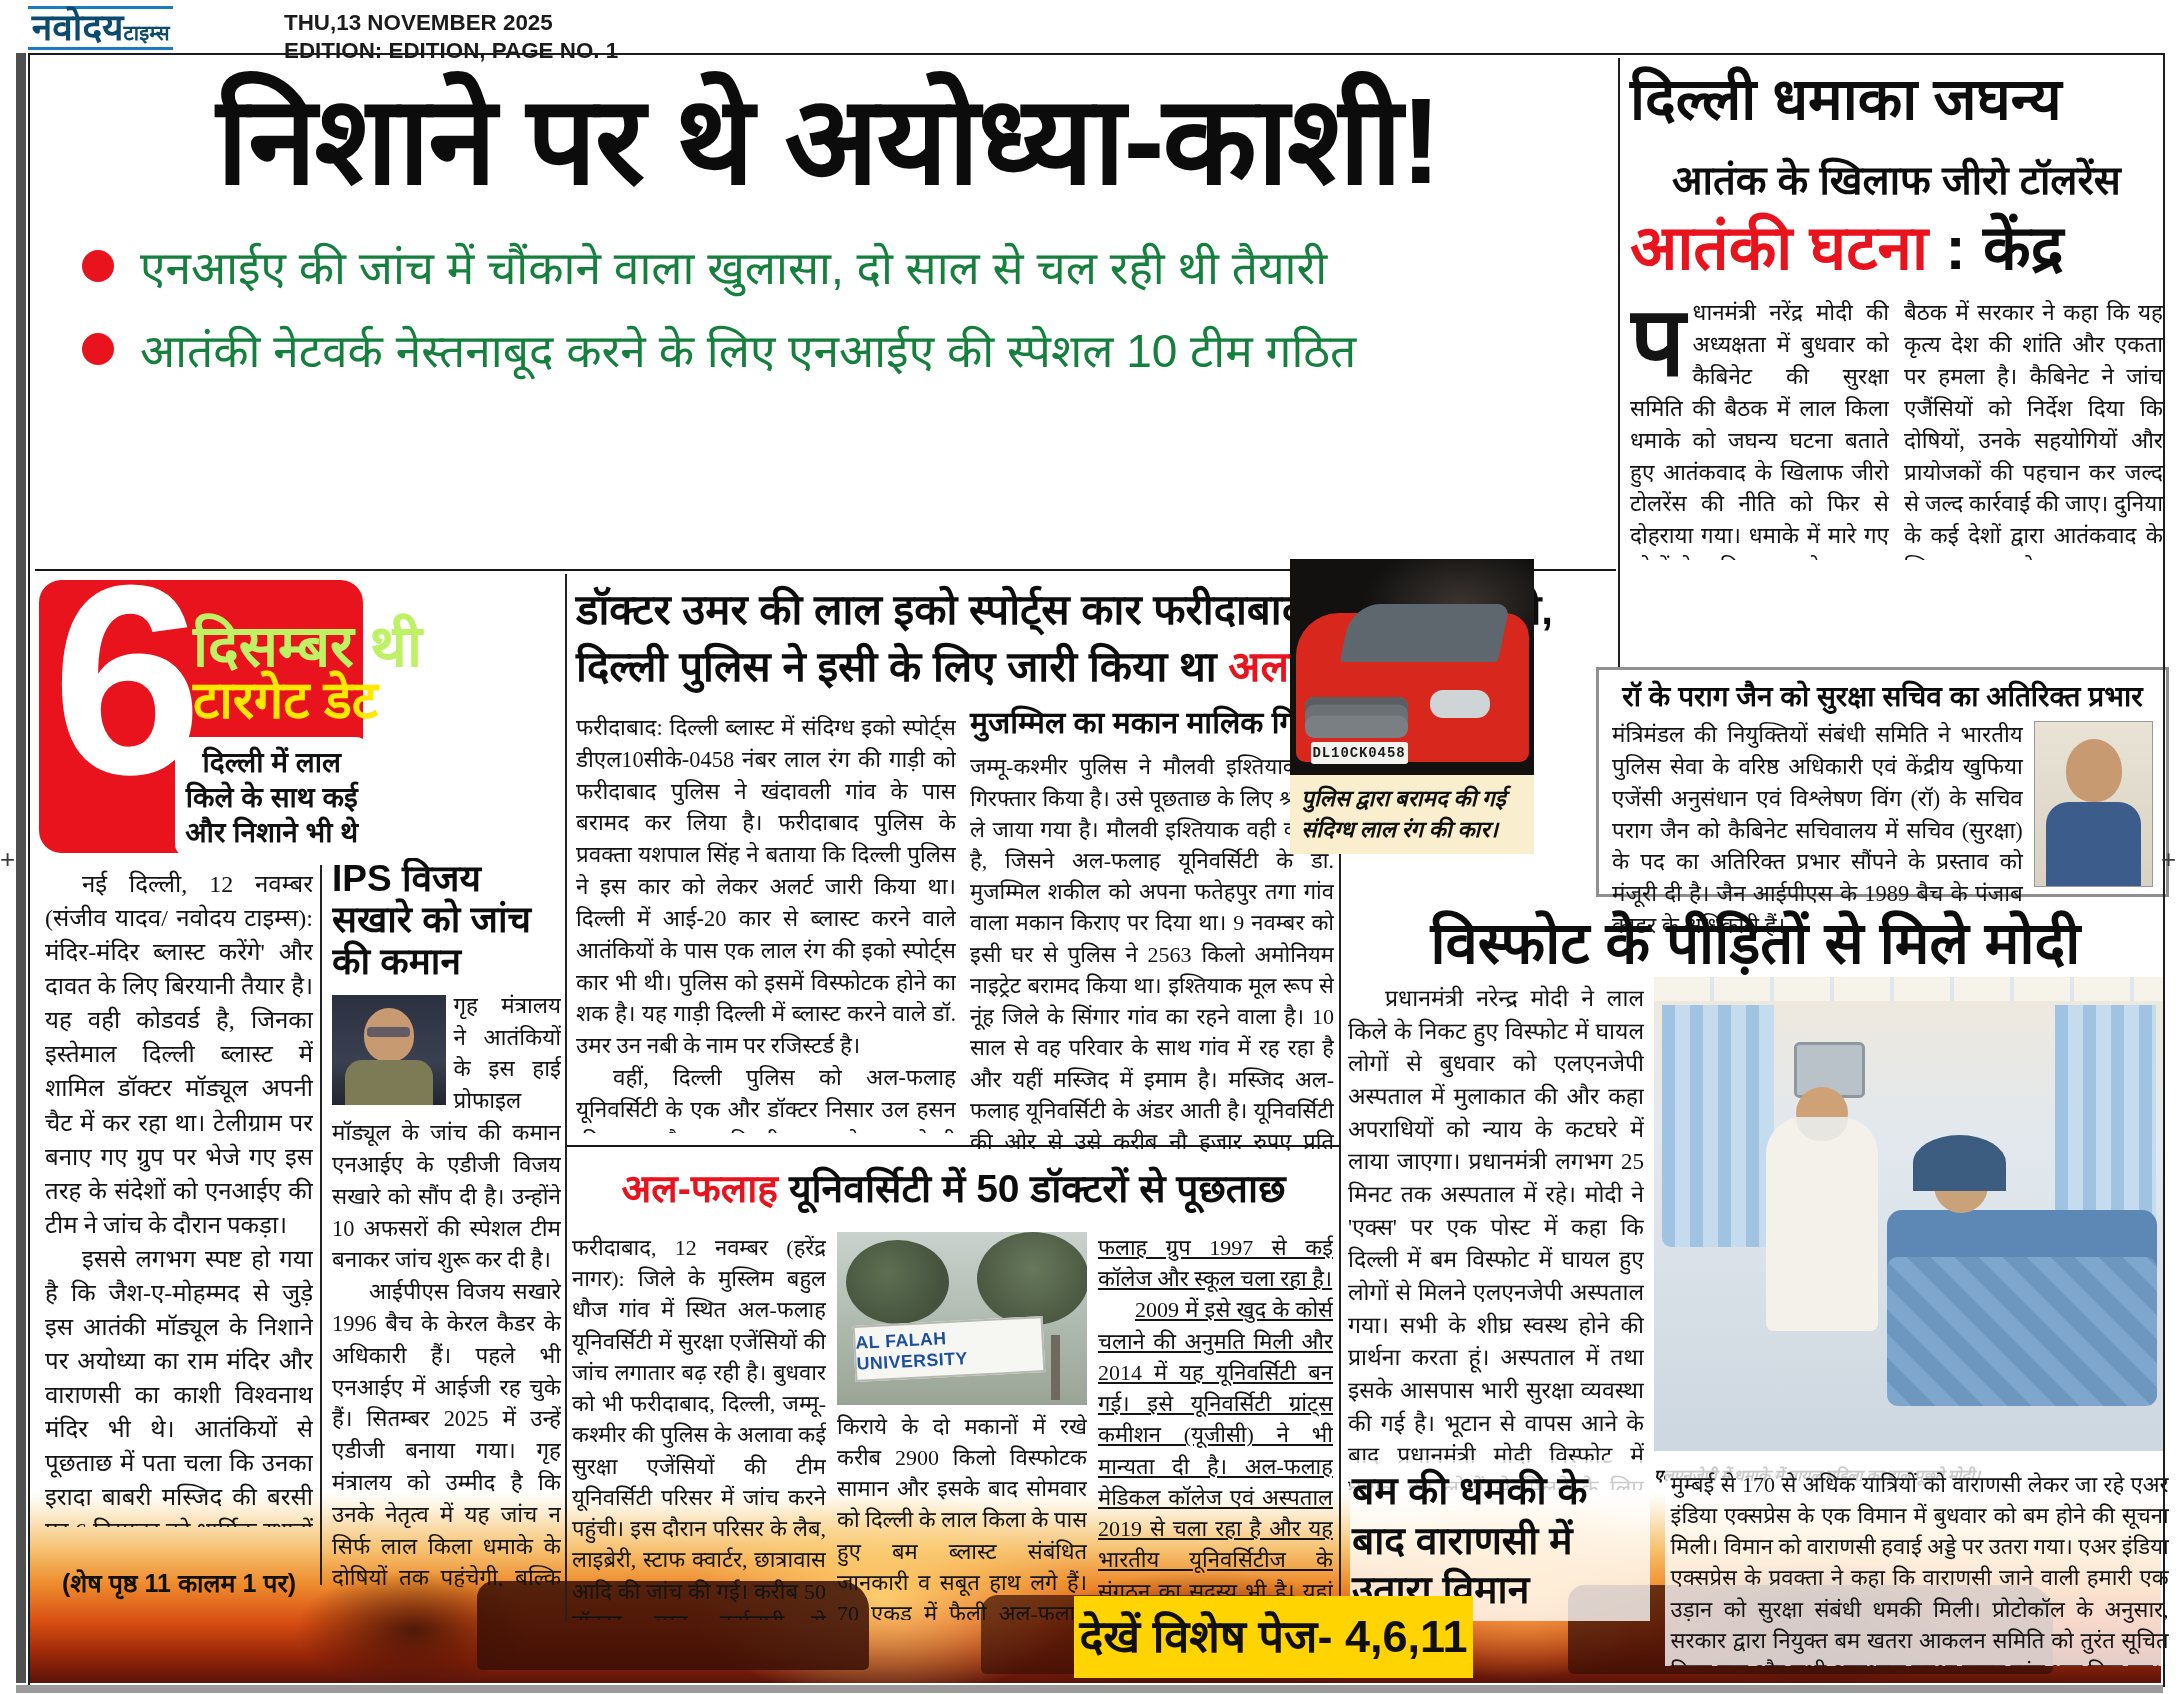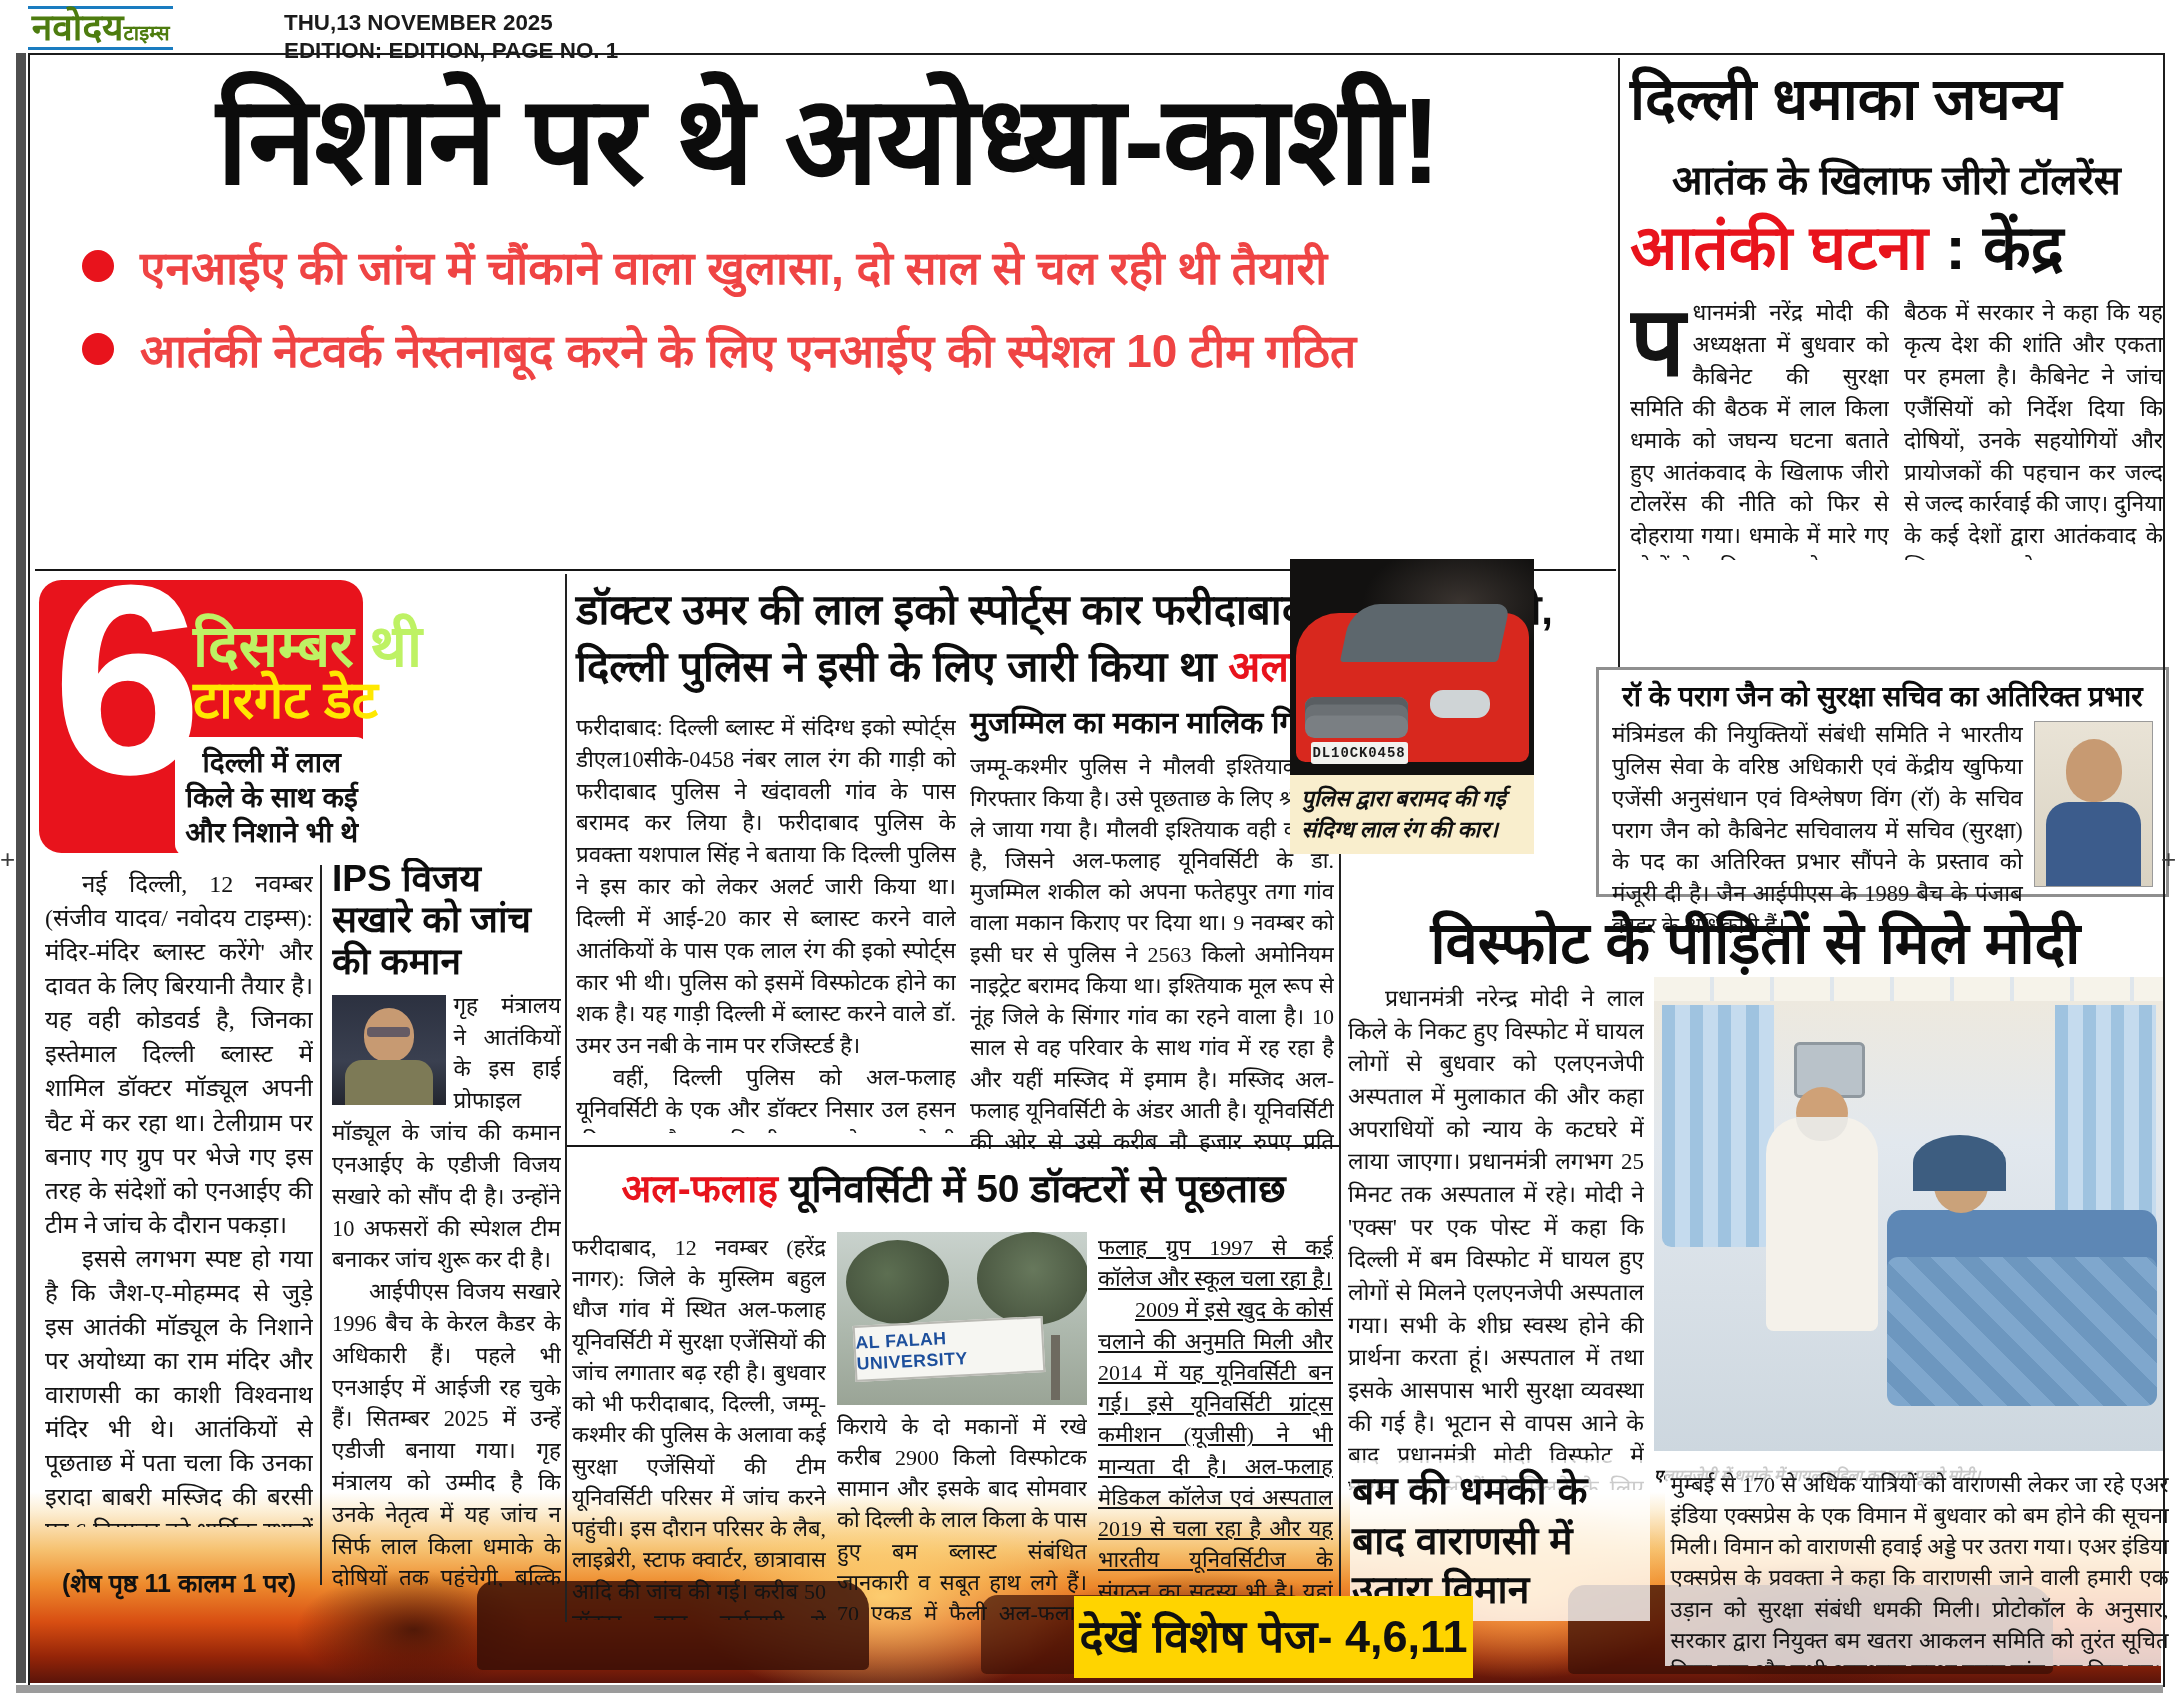--- a/index.html
+++ b/index.html
@@ -2,38 +2,38 @@
 <html style="font-size:15px"><head>
 <meta charset="utf-8">
 <style>
   html,body{margin:0;padding:0;background:#fff;}
   .page{position:relative;width:2180px;height:1695px;background:#ffffff;overflow:hidden;
         font-family:"Liberation Sans", sans-serif;color:#111;}
   .abs{position:absolute;}
   .just{text-align:justify;text-justify:inter-word;}
   p{margin:0;}
   
-  .logo{font-weight:bold;color:#4d7c0f;border-top:3.7px solid #1a7cc0;border-bottom:3.7px solid #1a7cc0;
+  .logo{font-weight:bold;color:#0c4a6e;border-top:3.7px solid #1a7cc0;border-bottom:3.7px solid #1a7cc0;
         padding:0 3.7px;line-height:1.05;}
   .logo .big{font-size:37px;font-weight:900;}
   .logo .small{font-size:20.5px;font-weight:700;}
   .dateblock{font-size:22.4px;font-weight:700;line-height:28px;color:#1b1b1b;}
   
   .frame{border:2.8px solid #1c1c1c;z-index:6;pointer-events:none;}
   .leftbar{background:#4f4f4f;z-index:6;}
   .bottombar{background:#9b9b9b;z-index:6;}
   .plus{font-size:26px;color:#3c3c3c;z-index:6;}
   .vline{background:#222;width:1.9px;z-index:2;}
   .hline{background:#161616;height:1.9px;z-index:2;}
   
   .main-headline{font-size:123px;font-weight:900;letter-spacing:-1.9px;line-height:1.1;
                  text-align:center;white-space:nowrap;color:#0c0c0c;}
   .bullet-row{display:flex;align-items:center;margin-bottom:20.5px;}
   .dot{width:32px;height:32px;border-radius:50%;background:#e8131c;flex:0 0 32px;margin-right:26px;}
-  .bullet-text{font-size:46px;font-weight:700;color:#ef4444;white-space:nowrap;}
+  .bullet-text{font-size:46px;font-weight:400;color:#15803d;white-space:nowrap;}
   
   .target{background:#e8131c;border-radius:22.4px;}
   .target .num{position:absolute;left:13px;top:-35px;font-size:270px;font-weight:900;color:#fff;line-height:1;}
   .target .l1{position:absolute;left:154px;top:24px;font-size:58px;font-weight:900;color:#bef264;white-space:nowrap;}
   .target .l2{position:absolute;left:154px;top:82px;font-size:52px;font-weight:900;color:#ffe800;white-space:nowrap;}
   .target .note{position:absolute;left:136px;top:157px;width:175px;background:#fff;border-radius:13px;
                 padding:7.5px 9.3px;font-size:28px;font-weight:800;color:#111;text-align:center;line-height:1.25;}
   
   .bodytxt{font-family:"Liberation Serif", serif;font-size:23px;line-height:1.42;color:#141414;}
   .bodytxt p{text-indent:37px;}

